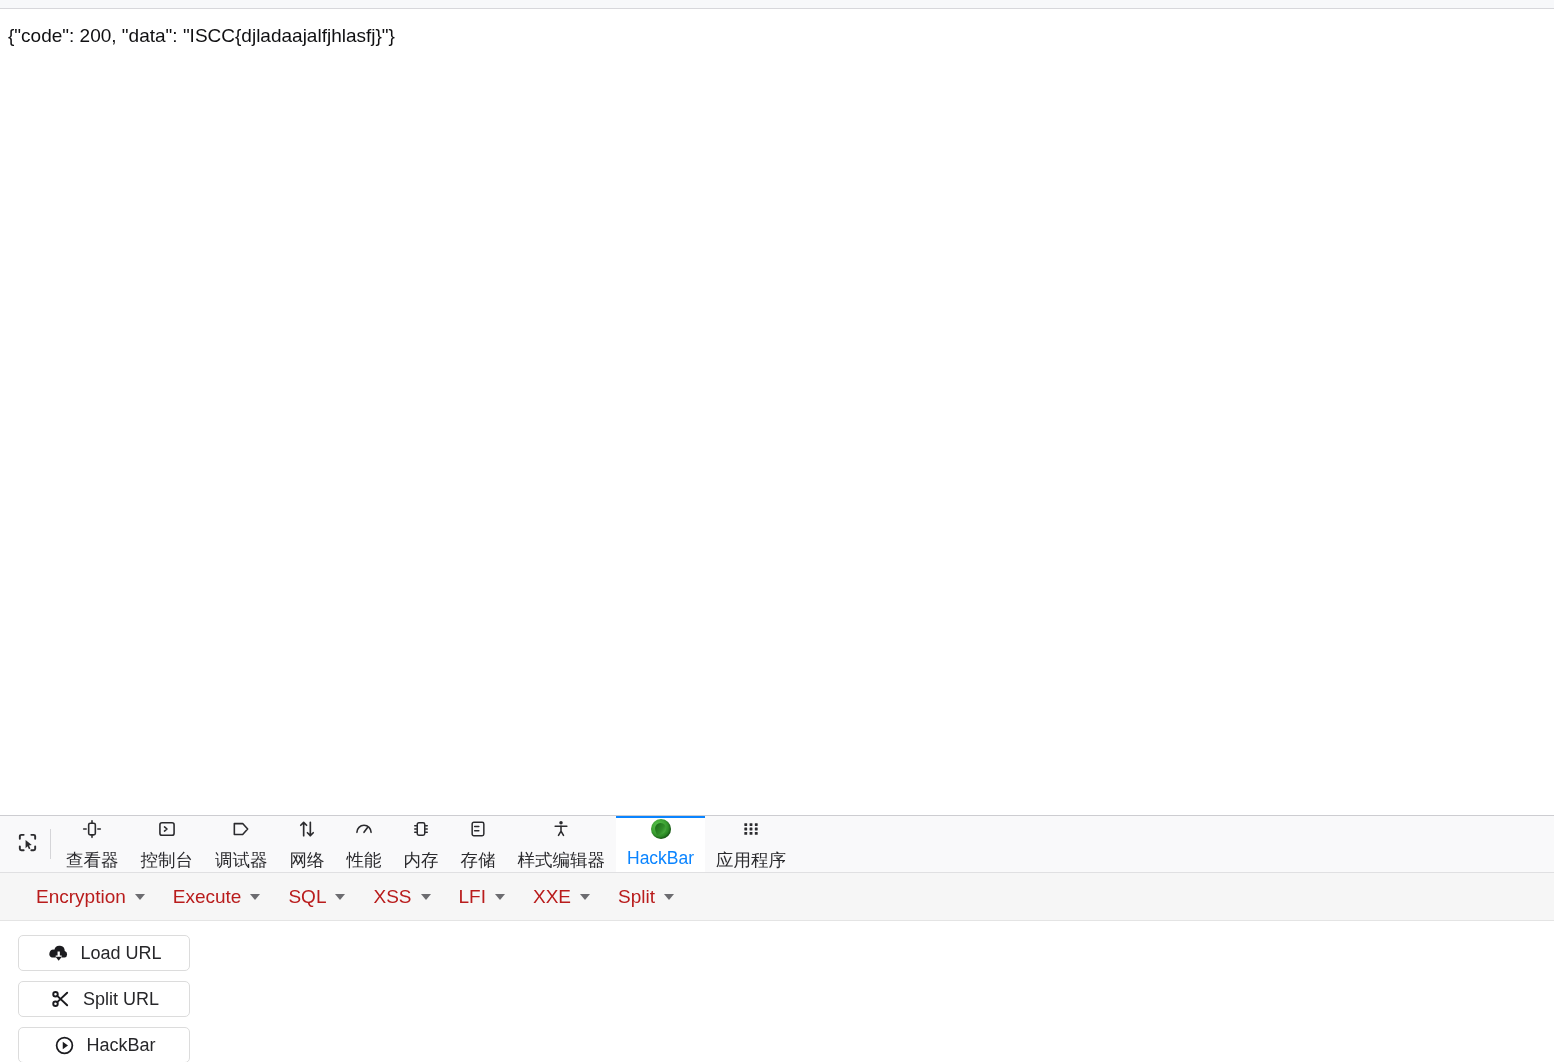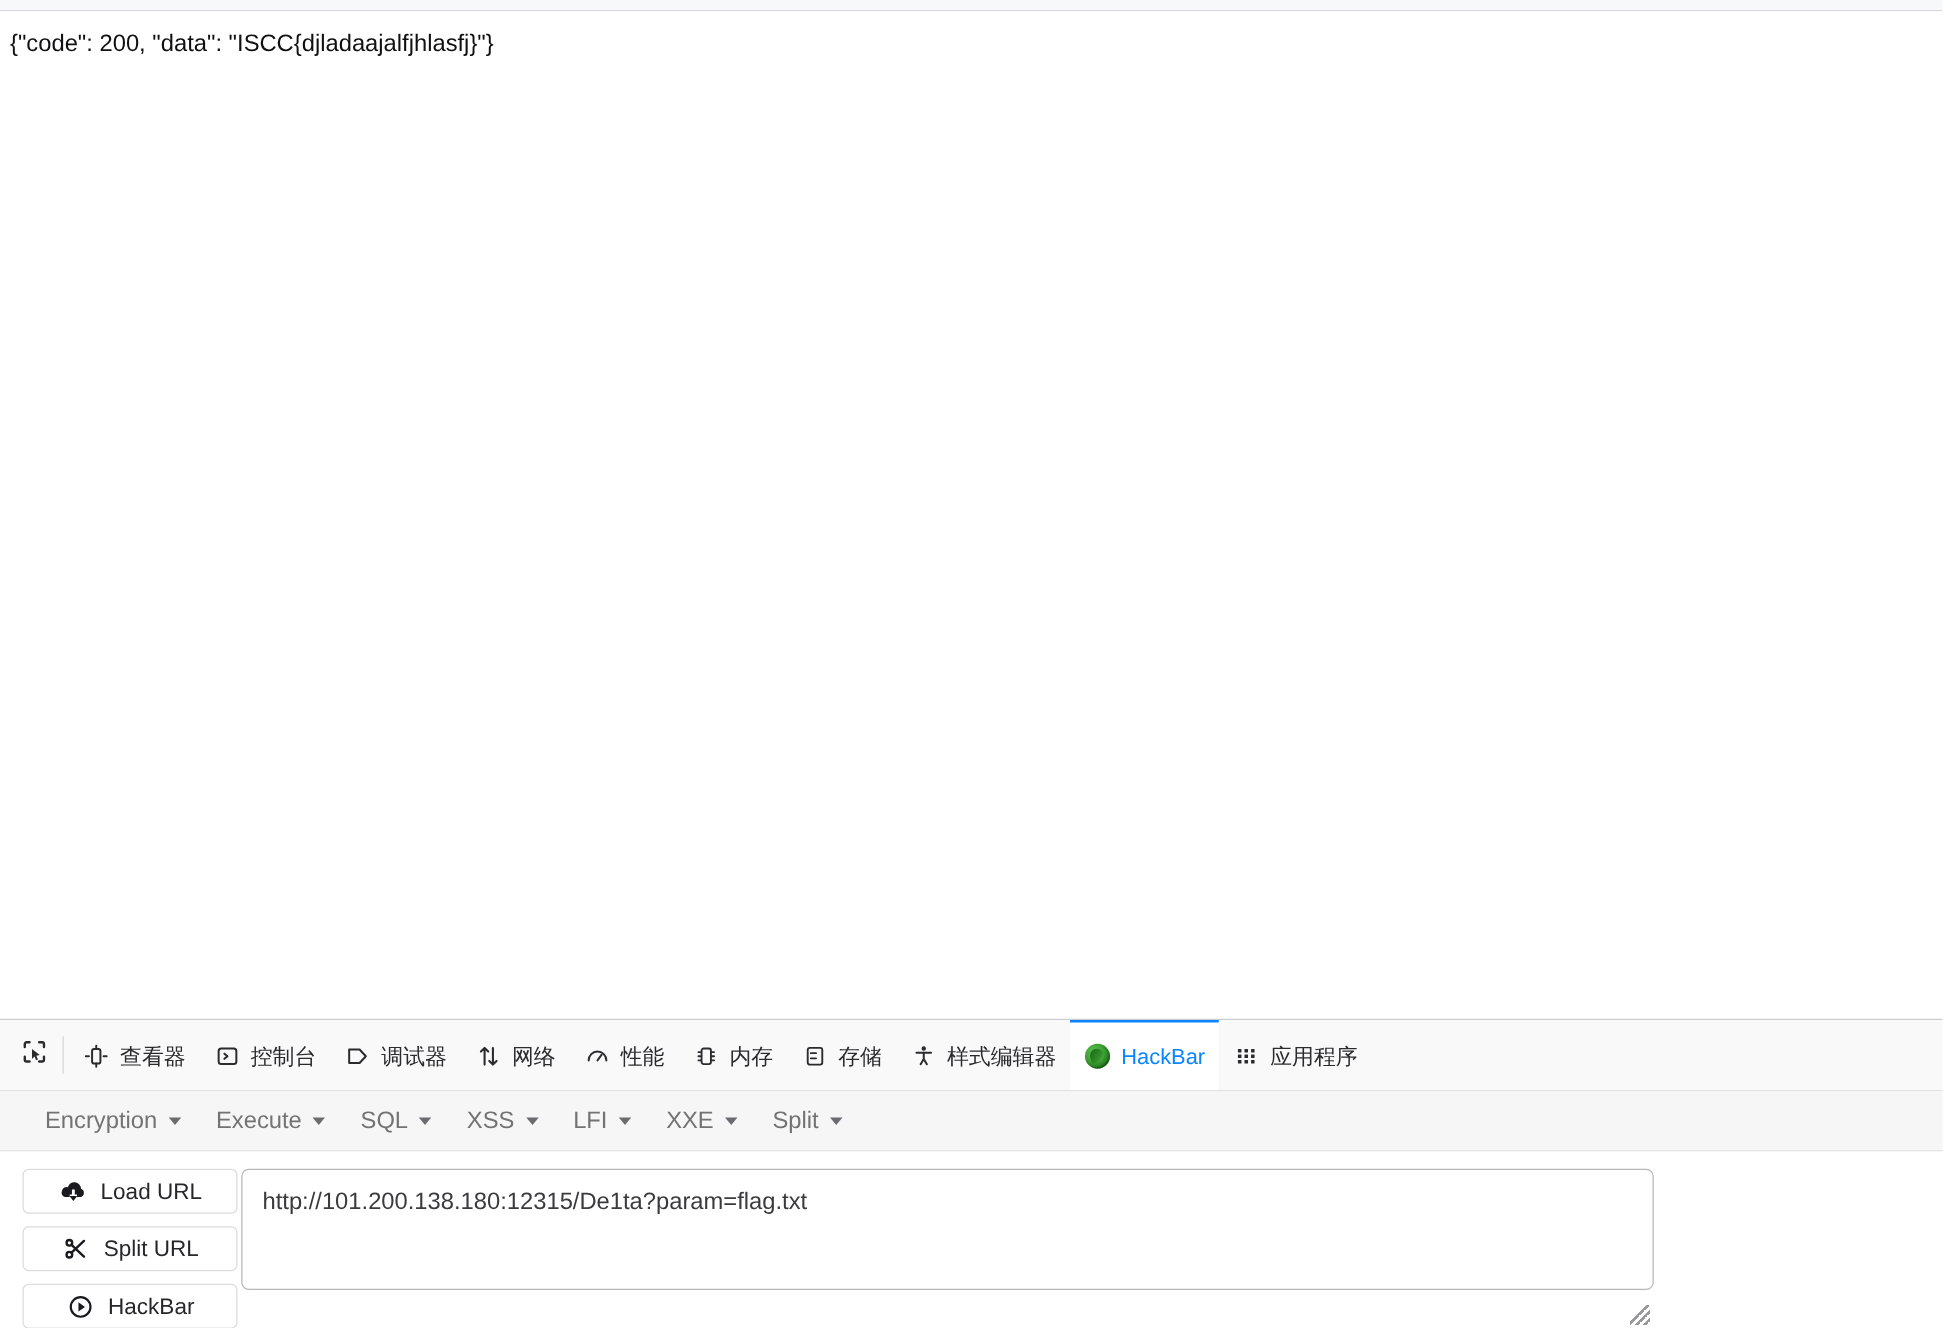--- a/index.html
+++ b/index.html
@@ -69,20 +69,21 @@
     display: flex;
     align-items: center;
     gap: 8px;
     padding: 0 11px;
     cursor: pointer;
     color: #2b2b2e;
     font-size: 17.5px;
     white-space: nowrap;
     border-top: 3px solid transparent;
     margin-top: -1px;
+    flex-direction: column;
   }
   .dt-tab .dt-ico {
     display: inline-flex;
     align-items: center;
     justify-content: center;
     width: 22px; height: 22px;
     flex: 0 0 22px;
   }
   .dt-tab.selected {
     color: #0a84ff;
@@ -116,21 +117,21 @@
     display: flex;
     align-items: center;
     padding-left: 22px;
   }
   .hb-menu {
     display: flex;
     align-items: center;
     gap: 9px;
     padding: 6px 14px;
     font-size: 19px;
-    color: #737373;
+    color: #b91c1c;
     cursor: pointer;
     border-radius: 3px;
   }
   .caret {
     width: 0; height: 0;
     border-left: 5.5px solid transparent;
     border-right: 5.5px solid transparent;
     border-top: 6.5px solid #6c6c70;
     display: inline-block;
   }
@@ -396,20 +397,16 @@
           <svg width="21" height="21" viewBox="0 0 24 24" fill="none" stroke="#1b1b1f" stroke-width="2">
             <circle cx="12" cy="12" r="9"></circle>
             <path d="M10 7.8l6 4.2-6 4.2z" fill="#1b1b1f" stroke="none"></path>
           </svg>
         </span>
         <span>HackBar</span>
       </div>
 
     </div>
 
-    <div class="hb-urlwrap">
-      <textarea class="hb-url" spellcheck="false" placeholder="Enter URL here" style="">http://101.200.138.180:12315/De1ta?param=flag.txt</textarea>
-      <span class="resize-grip"></span>
-    </div>
 
   </div>
 
 </div>
 
 </body></html>

